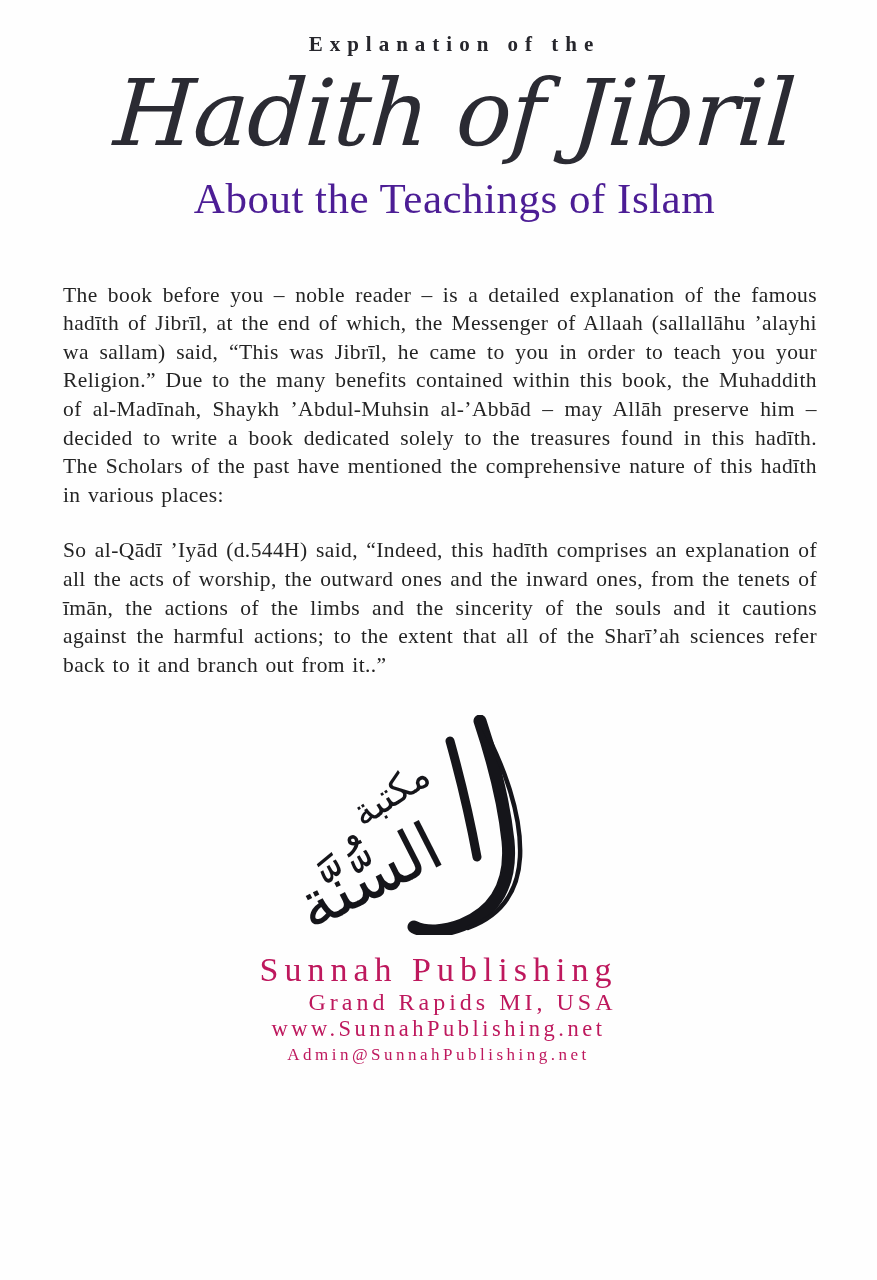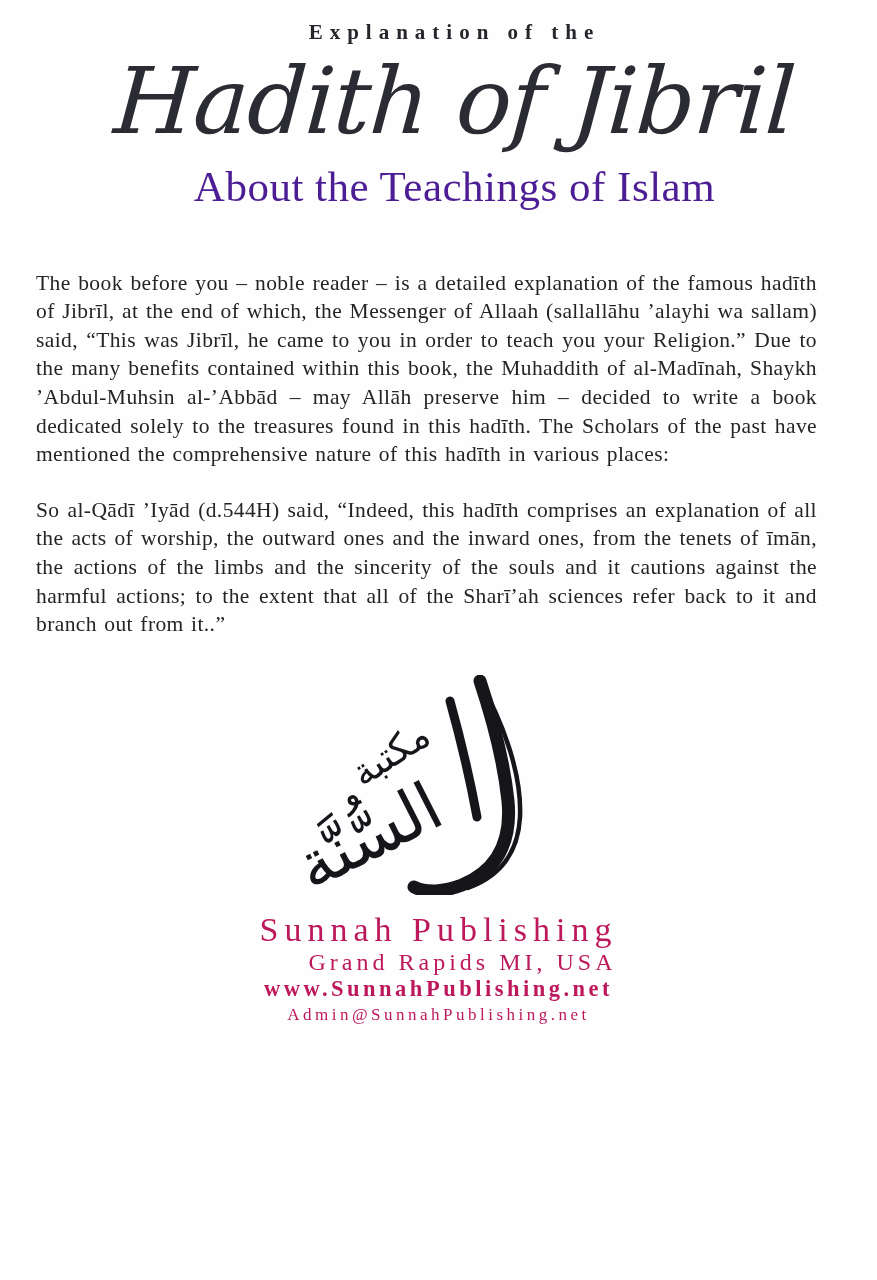--- a/index.html
+++ b/index.html
@@ -6,21 +6,21 @@
   .page {
     position: relative;
     width: 877px;
     height: 1280px;
     margin: 0 auto;
     background: #fefefe;
     overflow: hidden;
     font-family: "Liberation Serif", serif;
     color: #222;
   }
-  .header { padding-top: 20px; text-align: center; margin-left: 32px; }
+  .header { padding-top: 32px; text-align: center; margin-left: 32px; }
   .kicker {
     font-family: "Liberation Serif", serif;
     font-size: 21px;
     font-weight: 700;
     letter-spacing: 7px;
     color: #26262c;
   }
   .script-title {
     font-family: "DejaVu Serif", serif;
     font-style: italic;
@@ -33,21 +33,21 @@
     transform: skewX(-4deg);
   }
   .subtitle {
     font-family: "Liberation Serif", serif;
     font-size: 43px;
     line-height: 1.1;
     letter-spacing: 0.5px;
     color: #4c1d95;
     margin-top: 6px;
   }
-  .body-text { margin: 58px 60px 0 36px; }
+  .body-text { margin: 58px 60px 0 63px; }
   .body-text p {
     font-size: 21.5px;
     line-height: 28.6px;
     letter-spacing: 0.4px;
     word-spacing: 1.6px;
     text-align: justify;
     margin: 0 0 27px 0;
     color: #242424;
   }
   .logo-wrap {
@@ -58,21 +58,21 @@
     align-items: center;
     justify-content: center;
   }
   .logo-wrap svg text {
     font-family: "DejaVu Sans", sans-serif;
     fill: #15151a;
   }
   .publisher { text-align: center; margin-top: 16px; color: #be185d; }
   .pub-name  { font-size: 34px; line-height: 38px; letter-spacing: 6px; }
   .pub-loc   { font-size: 24px; line-height: 27px; letter-spacing: 4px; padding-left: 48px; }
-  .pub-web   { font-size: 22.5px; line-height: 26px; letter-spacing: 3.5px; font-weight: bold; }
+  .pub-web   { font-size: 22.5px; line-height: 26px; letter-spacing: 3.5px; }
   .pub-email { font-size: 17px; line-height: 26px; letter-spacing: 3.5px; }
 </style>
 </head>
 <body>
 
 <div class="page">
 
   <div class="header">
     <div class="kicker">Explanation of the</div>
     <div class="script-title">Hadith of Jibril</div>

